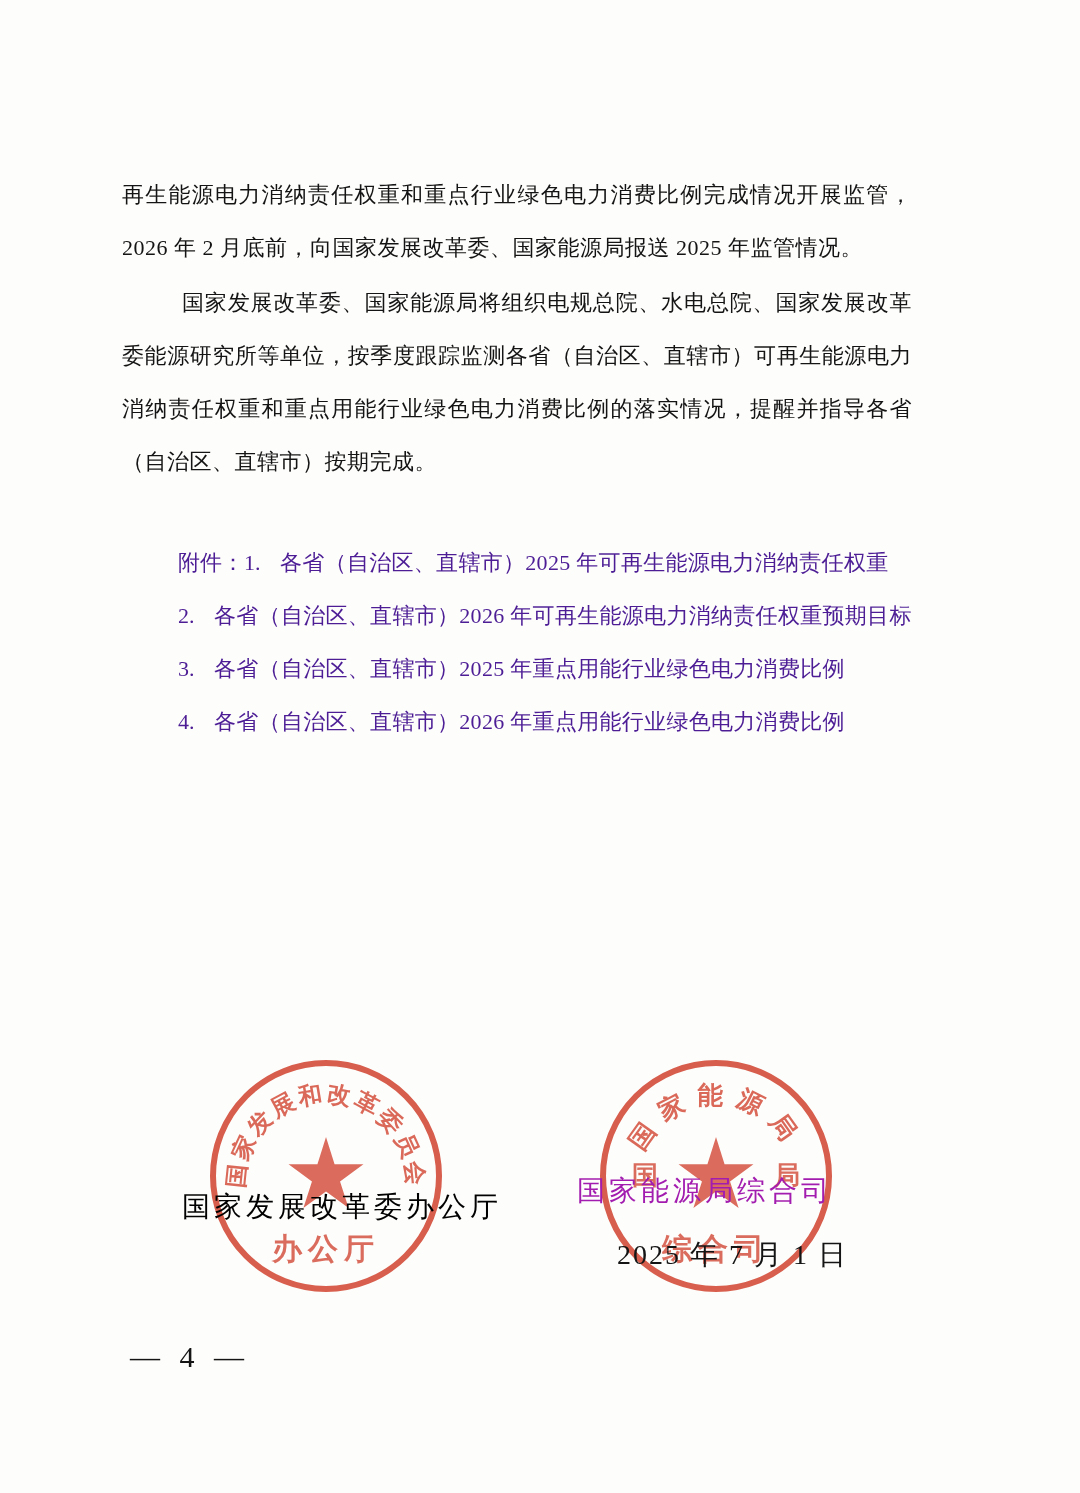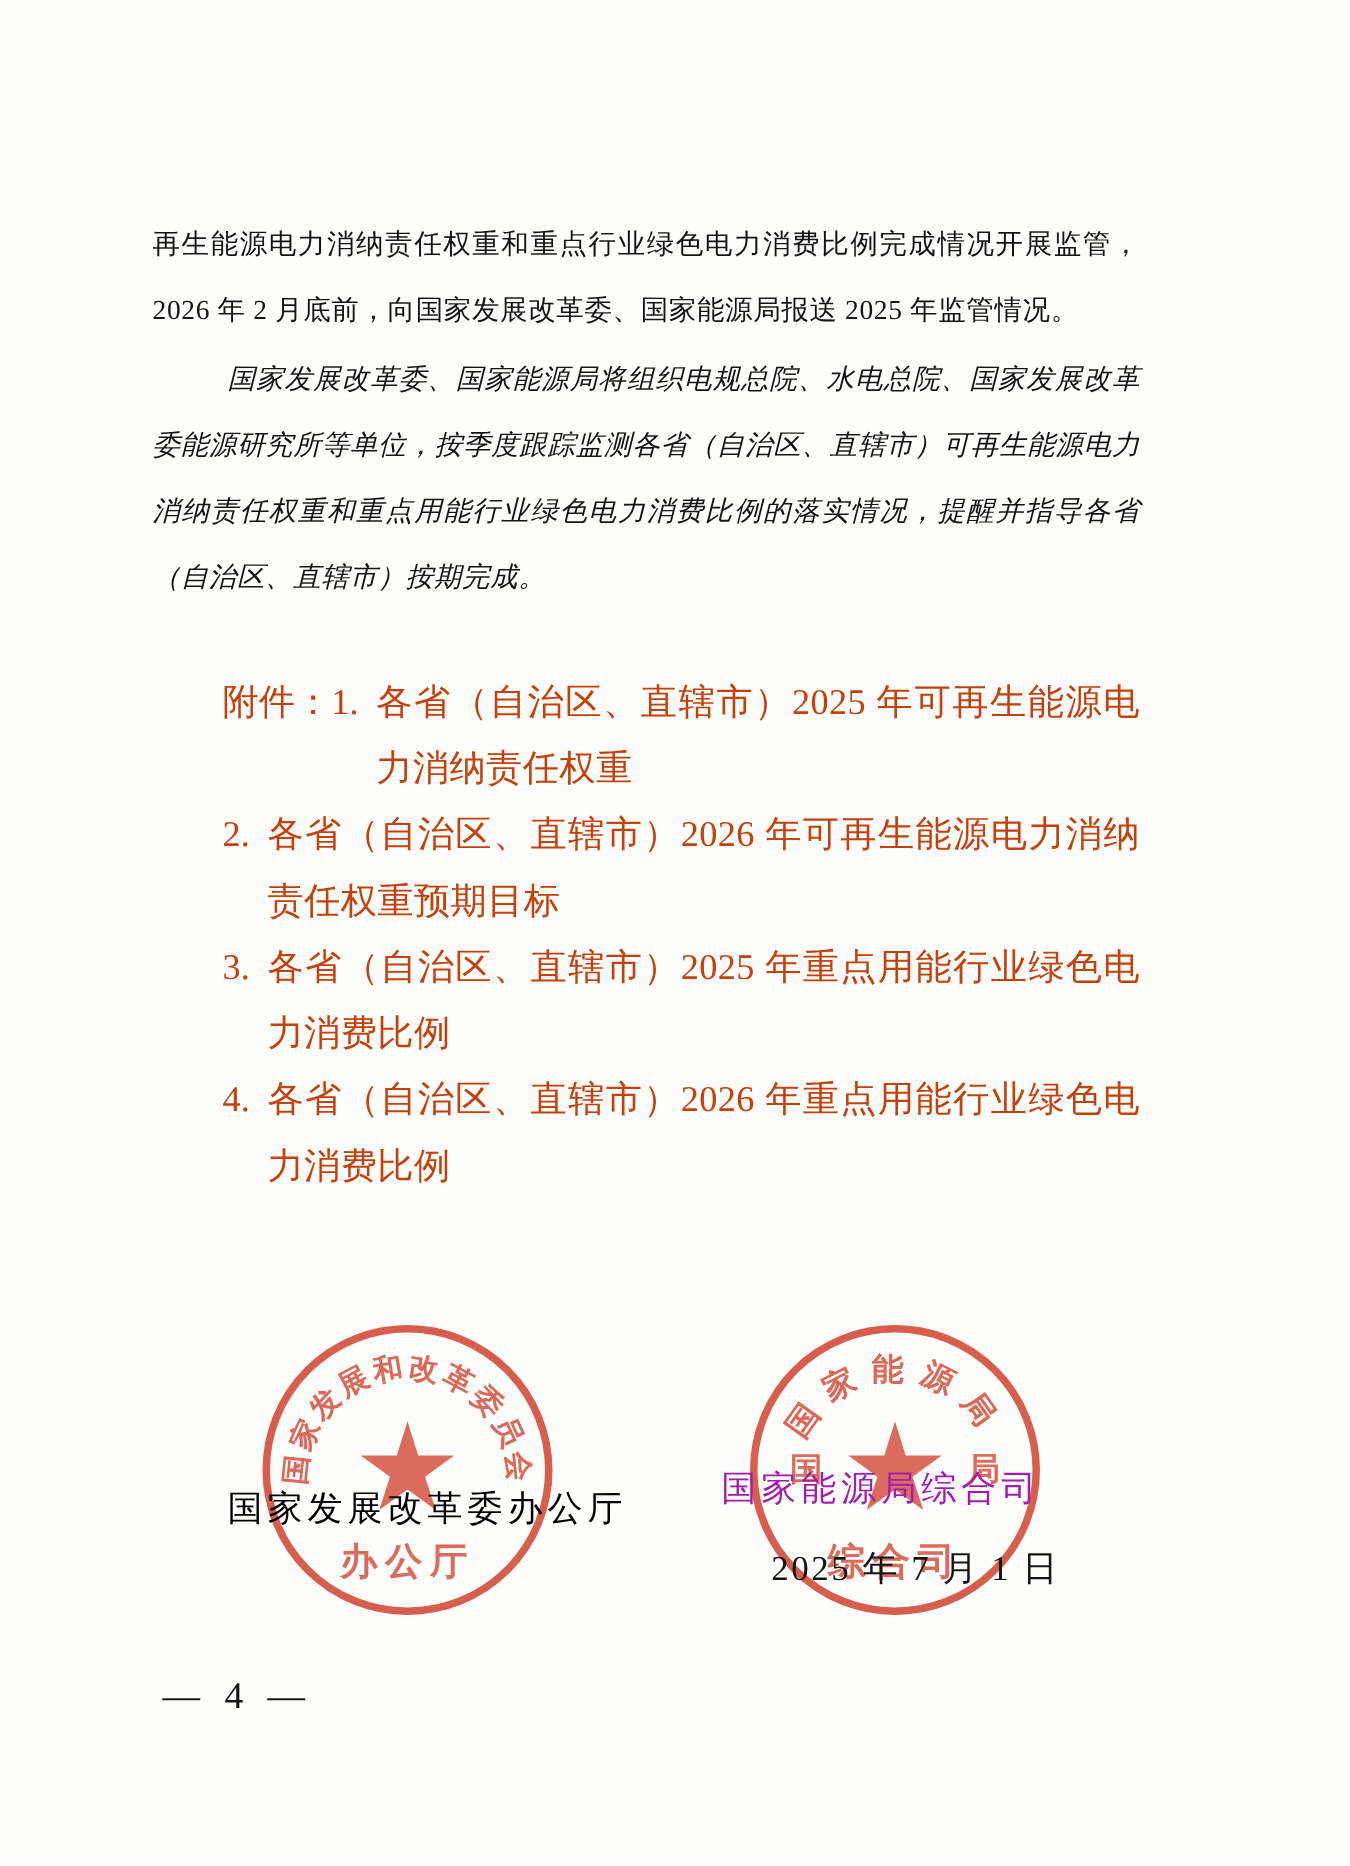--- a/index.html
+++ b/index.html
@@ -29,27 +29,26 @@
   .para {
     font-size: 22px;
     line-height: 53px;
     letter-spacing: 0.5px;
     text-align: justify;
     margin: 0 0 2px 0;
     color: #141414;
   }
   .para.indent {
     text-indent: 60px;
-    font-style: italic;
   }
   .attach-block {
     margin-top: 48px;
-    font-size: 29px;
+    font-size: 22px;
     line-height: 53px;
-    color: #c2410c;
+    color: #4c1d95;
   }
   .attach-head {
     display: flex;
     align-items: flex-start;
   }
   .attach-label {
     white-space: nowrap;
     padding-left: 56px;
   }
   .attach-list {

